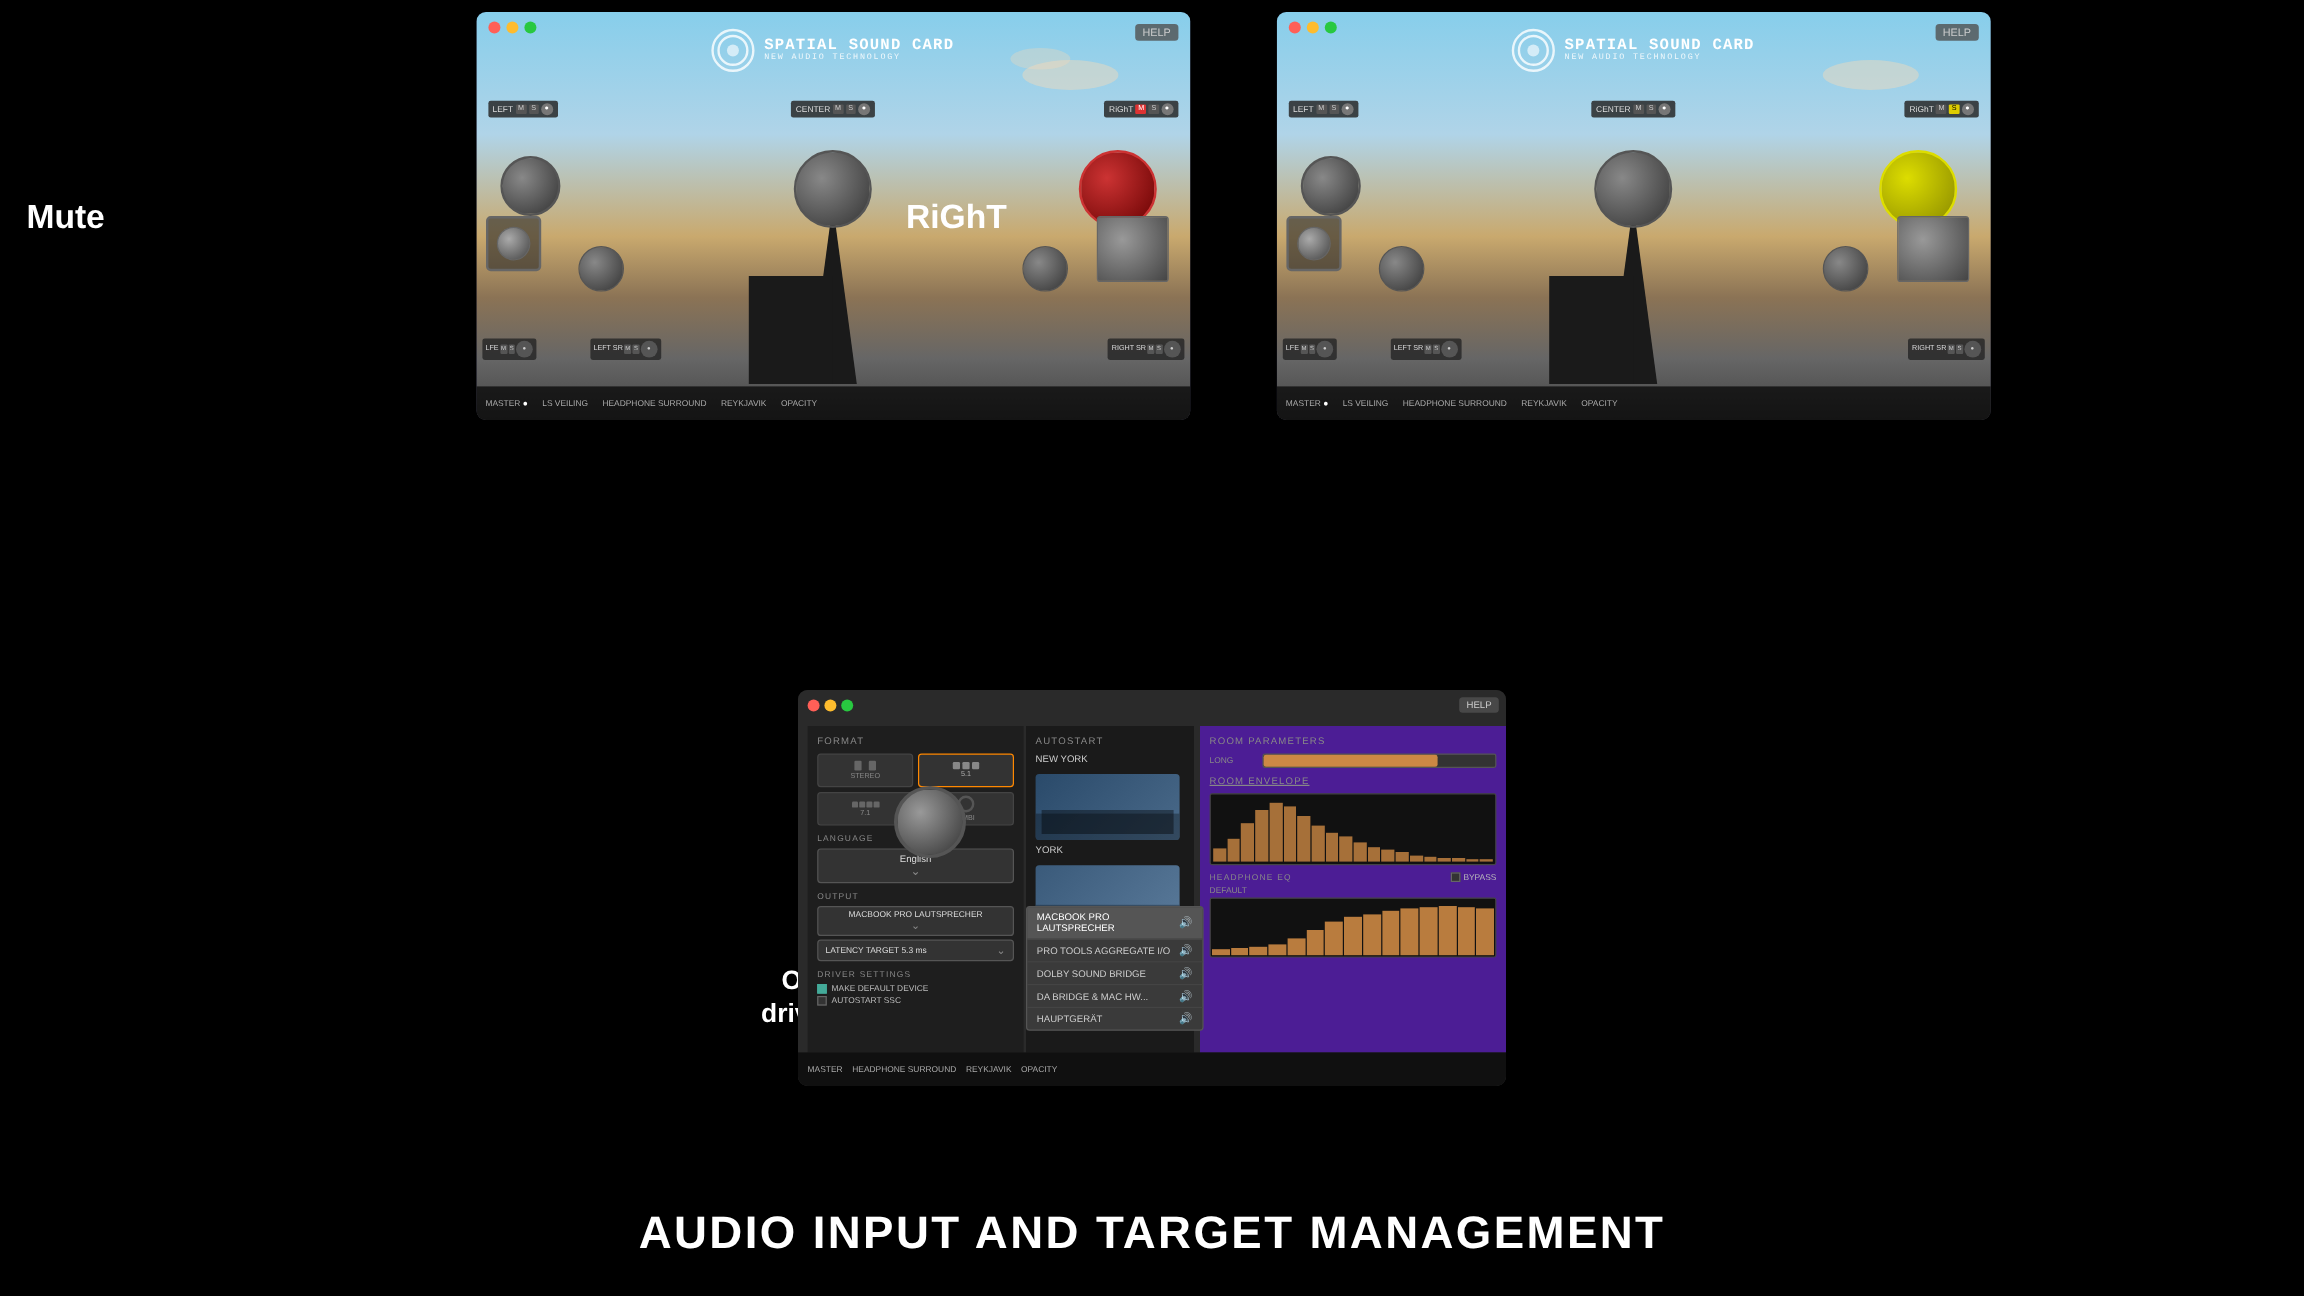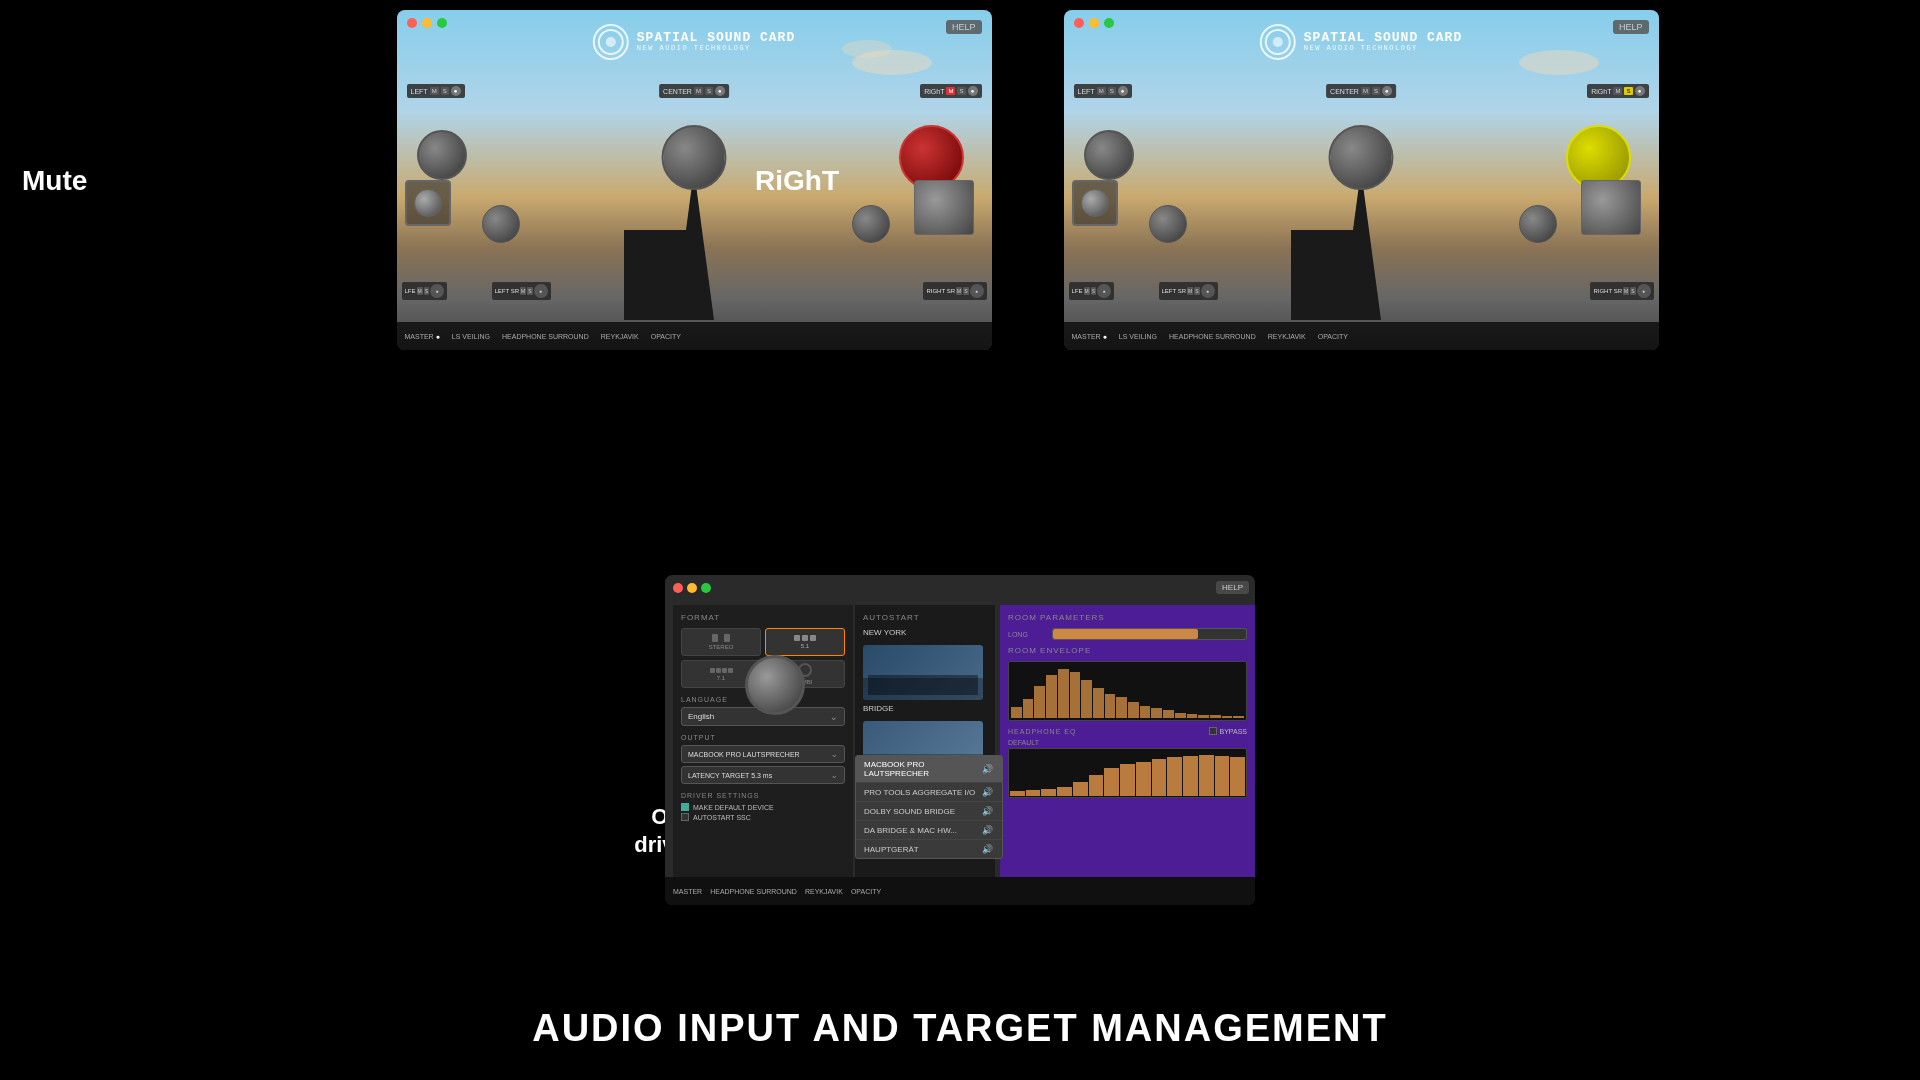--- a/index.html
+++ b/index.html
@@ -263,20 +263,21 @@
       background: #333;
       border: 1px solid #555;
       border-radius: 3px;
       padding: 3px 6px;
       color: #ddd;
       font-size: 8px;
       display: flex;
       align-items: center;
       justify-content: space-between;
       margin-bottom: 3px;
+      flex-direction: column;
     }
     .latency-dropdown {
       background: #333;
       border: 1px solid #555;
       border-radius: 3px;
       padding: 3px 6px;
       color: #ddd;
       font-size: 8px;
       display: flex;
       align-items: center;
@@ -760,34 +761,34 @@
         </div>
       </div>
     </div>
 
     <div class="settings-location">
       <div class="panel-title">AUTOSTART</div>
       <div class="loc-label">NEW YORK</div>
       <div class="loc-img">
         <div style="position:absolute;bottom:5px;left:5px;right:5px;height:20px;background:rgba(0,0,0,0.4);"></div>
       </div>
-      <div class="loc-label">BRIDGE</div>
+      <div class="loc-label">YORK</div>
       <div class="loc-img" style="background:linear-gradient(135deg,#3a5a7a,#5a7a9a);"></div>
     </div>
 
     <div class="settings-room">
       <div class="panel-title">ROOM PARAMETERS</div>
       <div class="room-param-row">
         <div class="room-param-label">LONG</div>
         <div class="room-param-bar">
           <div style="width:75%;height:100%;background:#c84;border-radius:2px;"></div>
         </div>
       </div>
 
-      <div class="panel-title" style="margin-top:2px;">ROOM ENVELOPE</div>
+      <div class="panel-title" style="margin-top:2px;text-decoration:underline;">ROOM ENVELOPE</div>
       <div class="envelope-chart">
 
         <div style="position:absolute;bottom:0;left:0;right:0;display:flex;align-items:flex-end;padding:2px;gap:1px;height:100%;">
           <div style="flex:1;background:#c84;height:20%;opacity:0.8;"></div>
           <div style="flex:1;background:#c84;height:35%;opacity:0.8;"></div>
           <div style="flex:1;background:#c84;height:60%;opacity:0.8;"></div>
           <div style="flex:1;background:#c84;height:80%;opacity:0.8;"></div>
           <div style="flex:1;background:#c84;height:90%;opacity:0.8;"></div>
           <div style="flex:1;background:#c84;height:85%;opacity:0.8;"></div>
           <div style="flex:1;background:#c84;height:70%;opacity:0.8;"></div>

